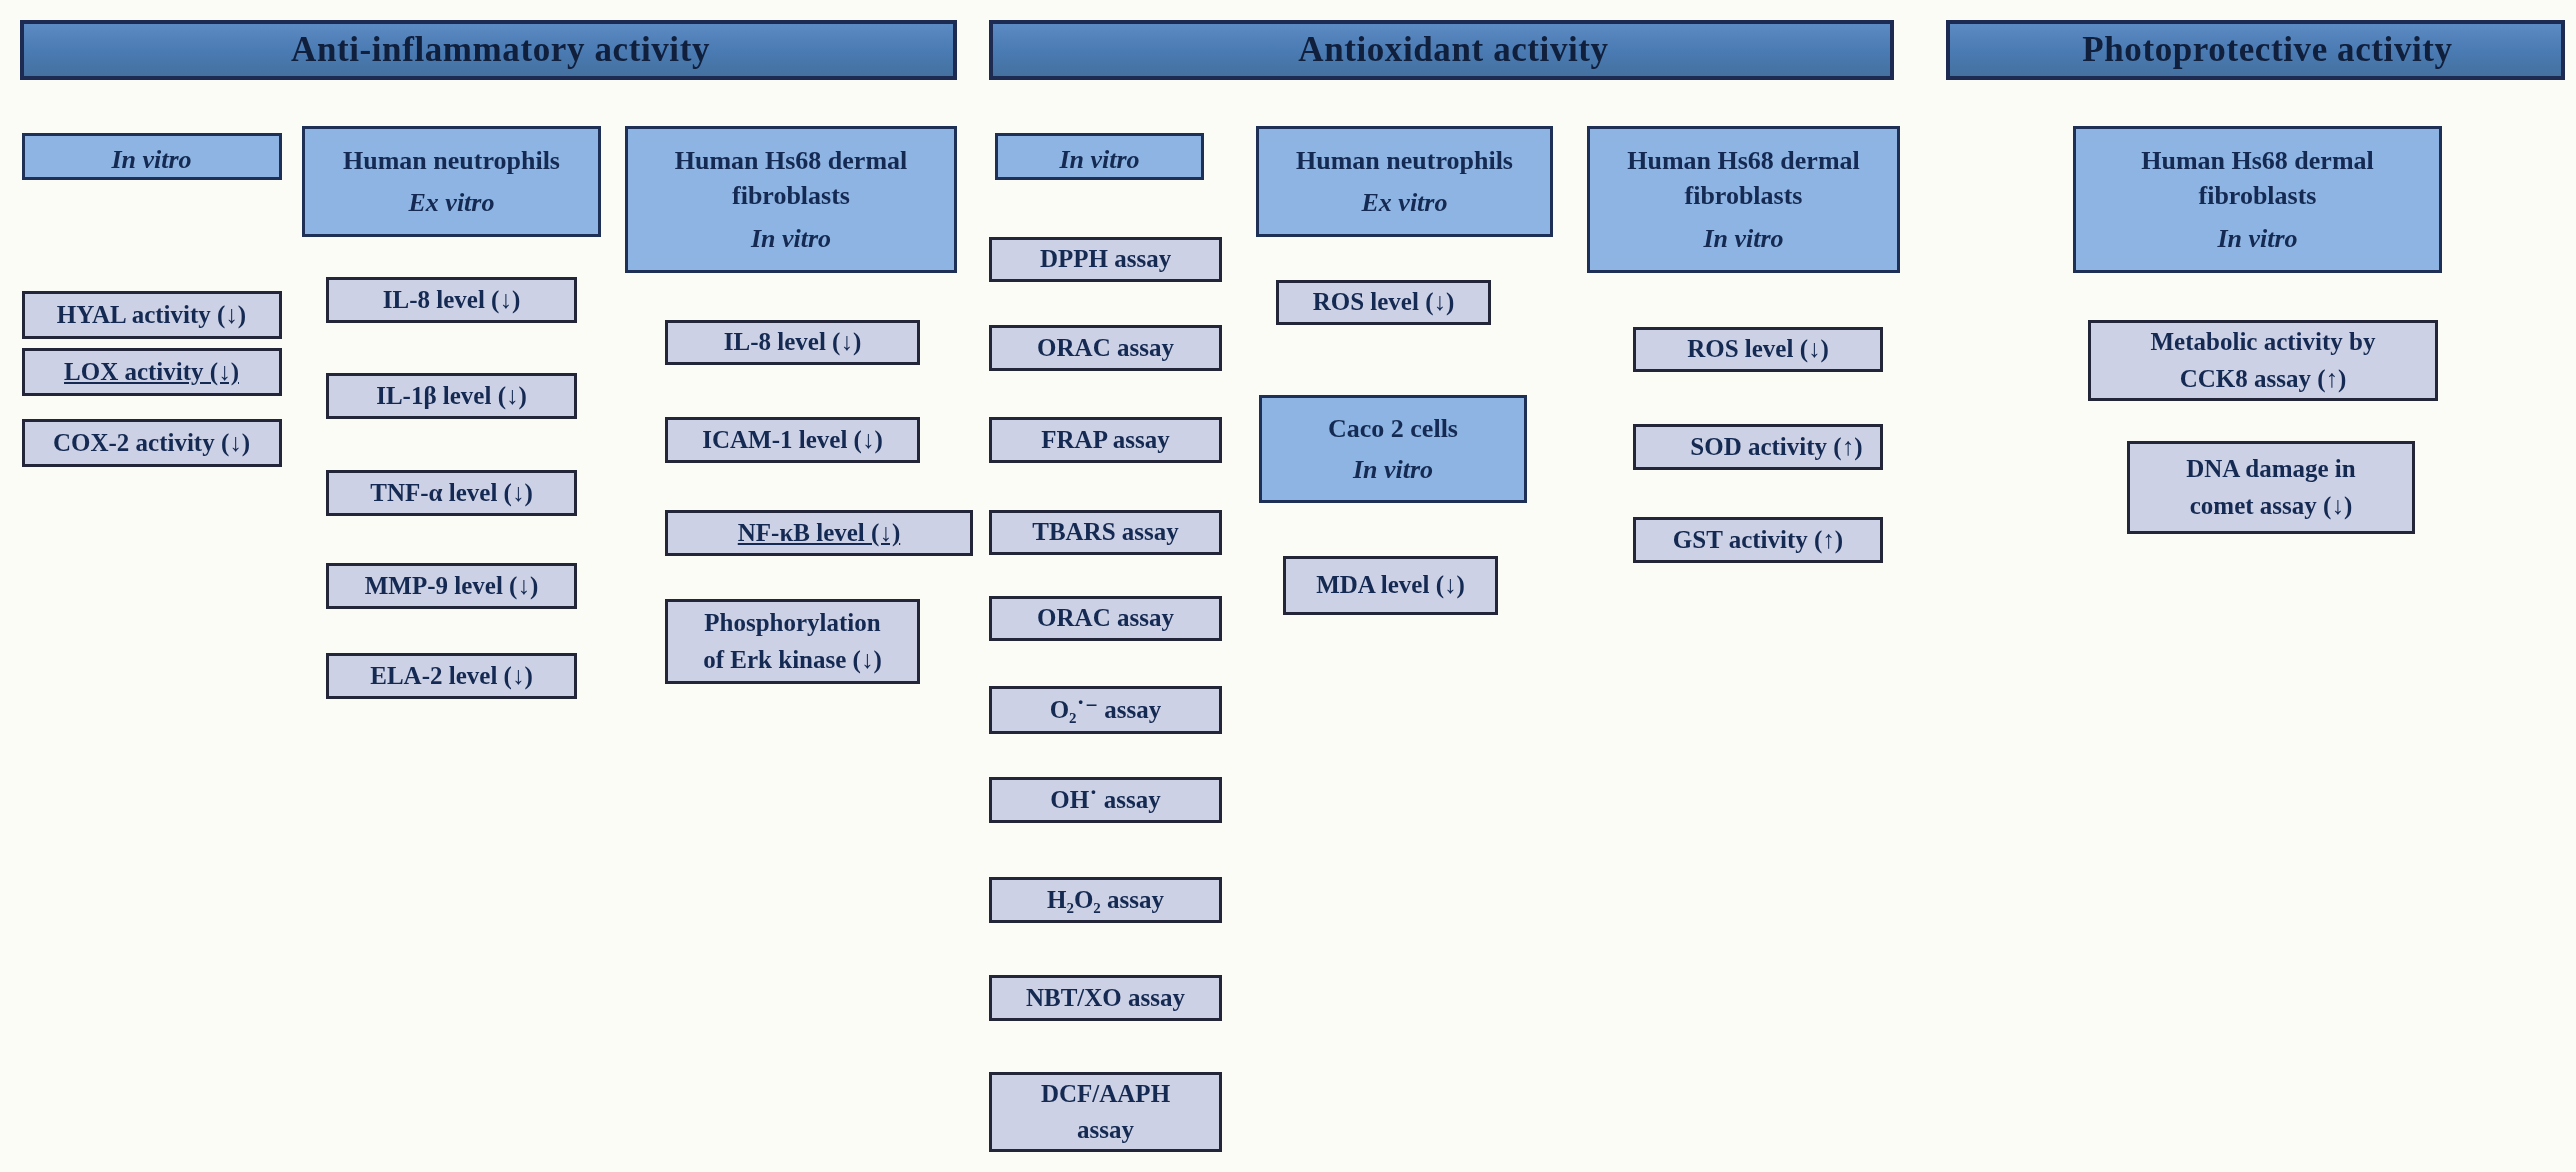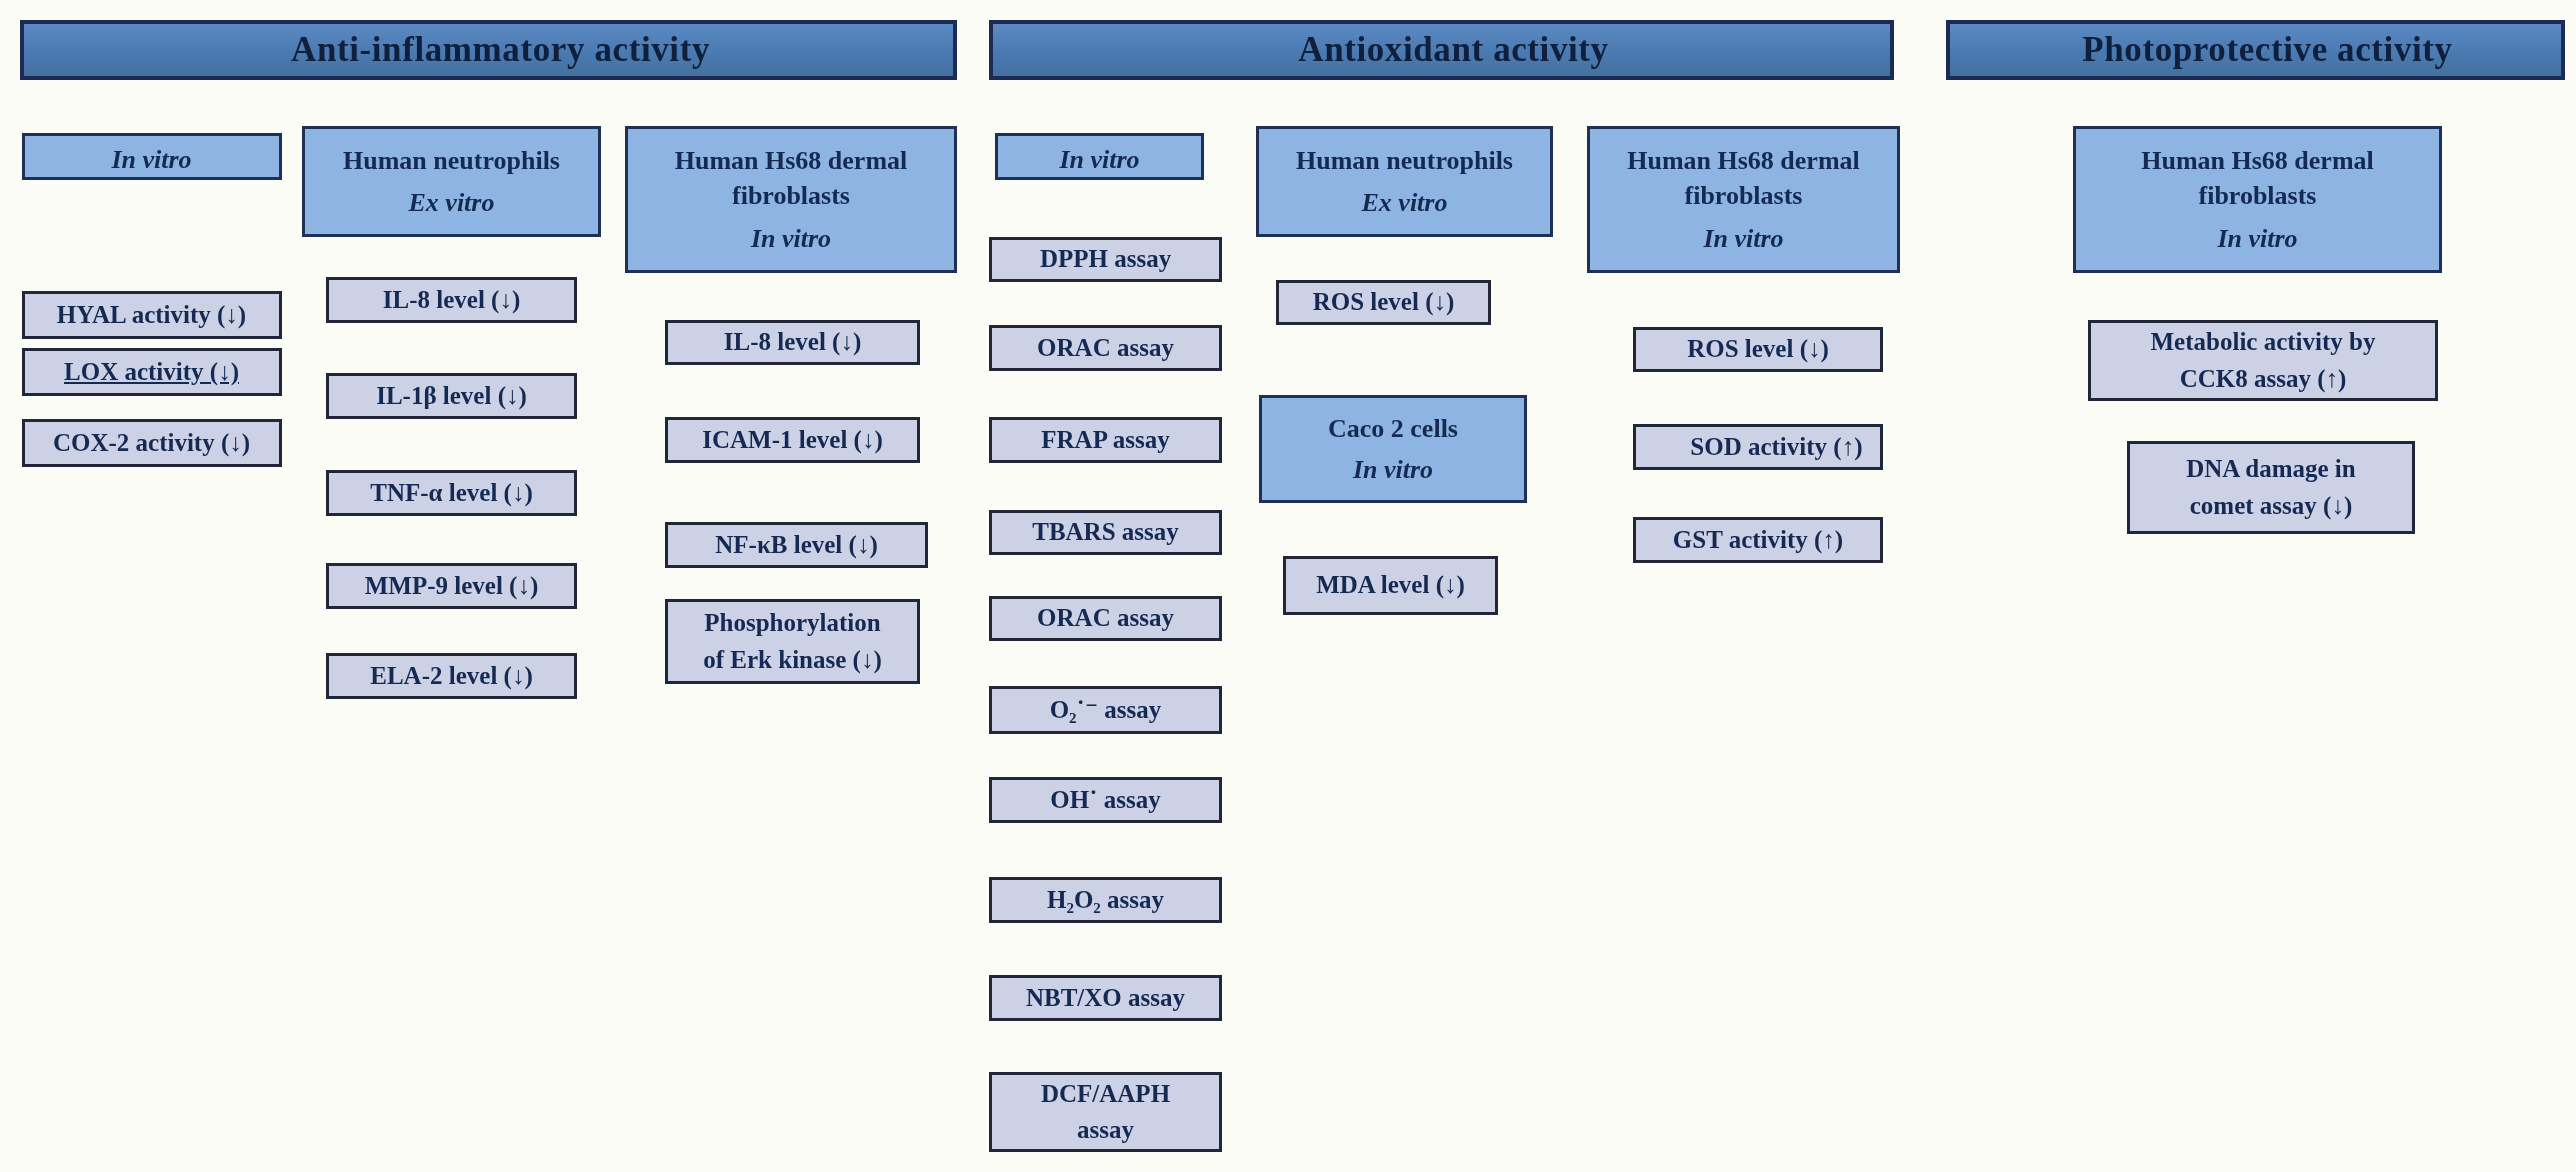--- a/index.html
+++ b/index.html
@@ -86,21 +86,21 @@
   <div class="outcome" style="left:326px;top:470px;width:251px;height:46px;">TNF-α level (↓)</div>
   <div class="outcome" style="left:326px;top:563px;width:251px;height:46px;">MMP-9 level (↓)</div>
   <div class="outcome" style="left:326px;top:653px;width:251px;height:46px;">ELA-2 level (↓)</div>
 
   <div class="model" style="left:625px;top:126px;width:332px;height:147px;">
     <div>Human Hs68 dermal fibroblasts</div>
     <div class="subtitle">In vitro</div>
   </div>
   <div class="outcome" style="left:665px;top:320px;width:255px;height:45px;">IL-8 level (↓)</div>
   <div class="outcome" style="left:665px;top:417px;width:255px;height:46px;">ICAM-1 level (↓)</div>
-  <div class="outcome" style="left:665px;top:522px;width:263px;height:46px;">NF-κB level (↓)</div>
+  <div class="outcome" style="left:665px;top:510px;width:308px;height:46px;text-decoration:underline;">NF-κB level (↓)</div>
   <div class="outcome" style="left:665px;top:599px;width:255px;height:85px;">Phosphorylation
 of Erk kinase (↓)</div>
 
   <div class="model" style="left:995px;top:133px;width:209px;height:47px;">
     <div class="subtitle">In vitro</div>
   </div>
   <div class="outcome" style="left:989px;top:237px;width:233px;height:45px;">DPPH assay</div>
   <div class="outcome" style="left:989px;top:325px;width:233px;height:46px;">ORAC assay</div>
   <div class="outcome" style="left:989px;top:417px;width:233px;height:46px;">FRAP assay</div>
   <div class="outcome" style="left:989px;top:510px;width:233px;height:45px;">TBARS assay</div>

